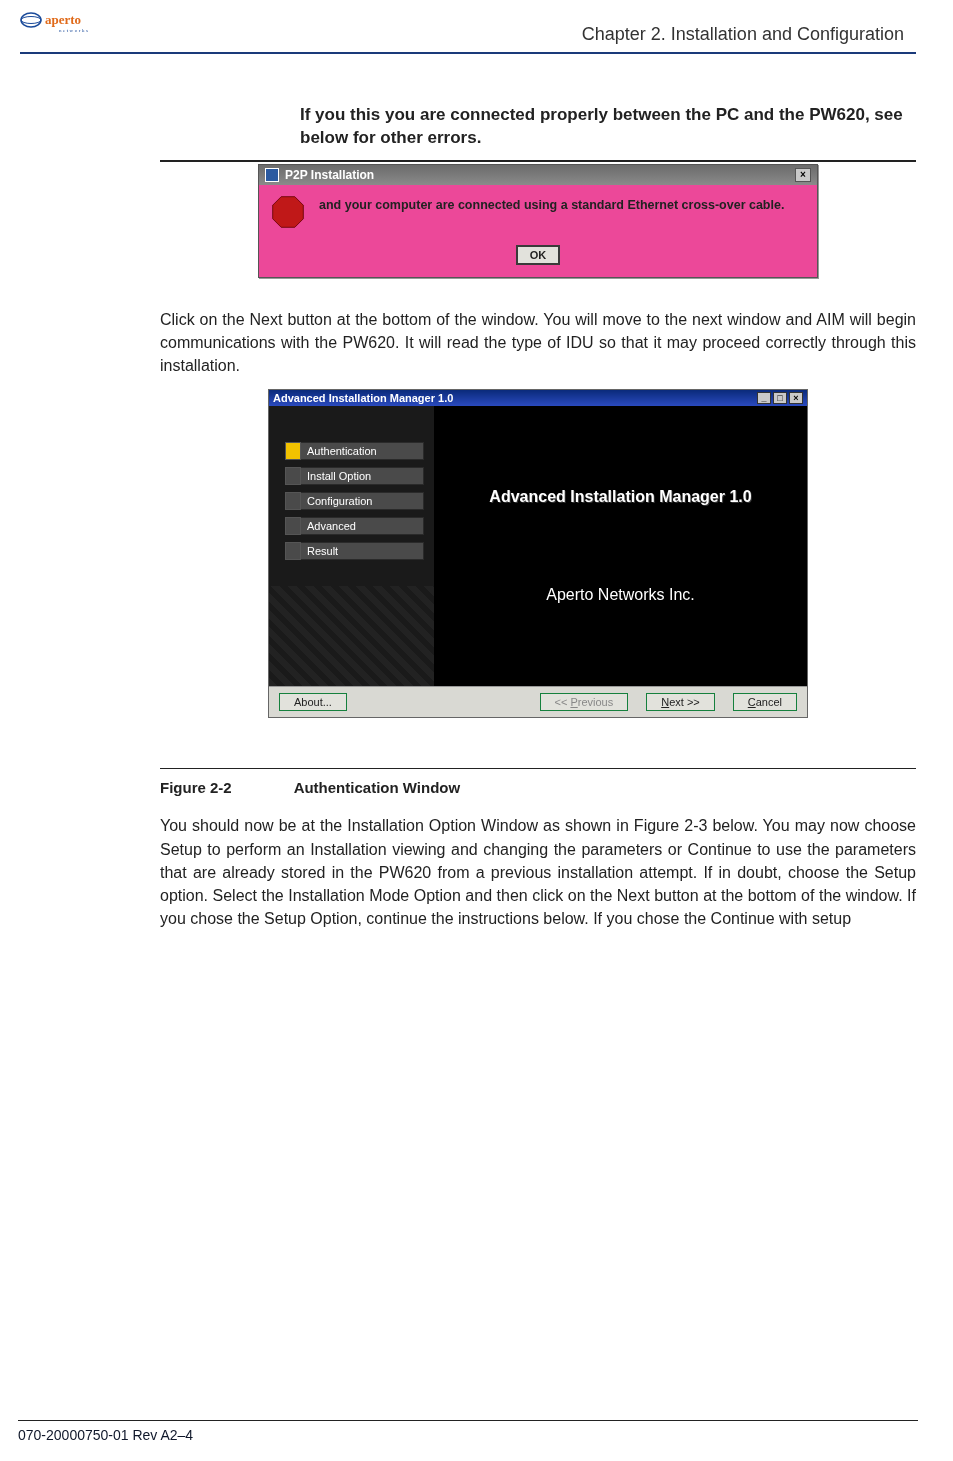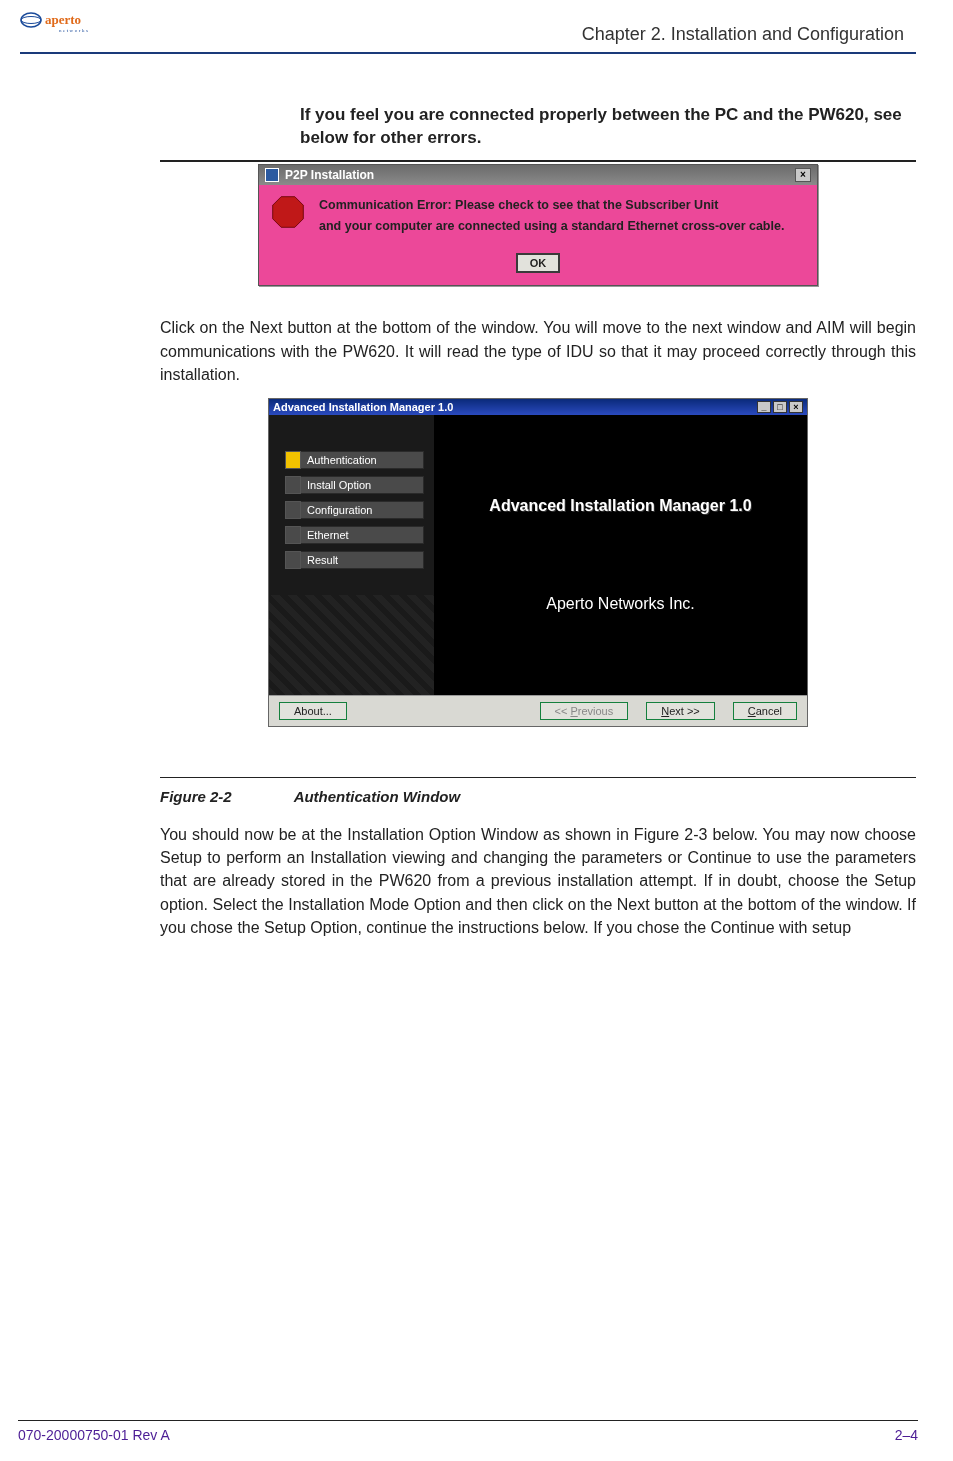--- a/index.html
+++ b/index.html
@@ -51,31 +51,31 @@
   .aim-main-title { font-size: 16px; font-weight: 700; text-shadow: 1px 1px 0 #333; }
   .aim-main-company { font-size: 16px; }
   .aim-footer { background: #d9d9d3; padding: 6px 10px; display: flex; align-items: center; justify-content: space-between; border-top: 1px solid #999; }
   .aim-btn { border: 1px solid #15803d; background: #e2e2dc; padding: 2px 14px; font-size: 11px; }
   .aim-btn.disabled { color: #888; }
   .aim-footer-right { display: flex; gap: 18px; }
   .aim-btn u { text-decoration: underline; }
 
   
   .fig-rule { margin: 50px 0 0 140px; border-top: 1px solid #222; }
-  .fig-caption { margin: 10px 0 0 140px; font-style: italic; font-weight: 700; font-size: 15px; }
+  .fig-caption { margin: 10px 0 0 140px; font-weight: 700; font-size: 15px; }
   .fig-caption .num { display: inline-block; width: 130px; }
 
   
   .section-h { margin: 55px 0 0 100px; font-style: italic; font-weight: 700; font-size: 19px; }
   .section-para { margin: 18px 0 0 140px; font-size: 16px; line-height: 1.45; text-align: justify; }
 
   
   .footer { position: absolute; left: 18px; right: 18px; bottom: 18px; }
   .footer-rule { border-top: 1px solid #222; margin-bottom: 6px; }
-  .footer-row { display: flex; justify-content: space-between; font-size: 14px; color: #4c1d95; }
+  .footer-row { display: flex; justify-content: flex-start; font-size: 14px; color: #0f172a; }
 </style>
 </head>
 <body>
 
 <div class="page">
 
   <div class="header">
     <div class="logo">
       <svg viewBox="0 0 200 72">
         <ellipse cx="22" cy="28" rx="20" ry="14" fill="none" stroke="#1a4a9a" stroke-width="3"></ellipse>
@@ -83,38 +83,37 @@
         <text x="50" y="36" font-family="Verdana" font-size="26" font-weight="bold" fill="#e06a1a">aperto</text>
         <text x="78" y="52" font-family="Verdana" font-size="10" letter-spacing="3" fill="#1a4a9a">networks</text>
       </svg>
     </div>
     <div class="chapter-line">Chapter 2.  Installation and Configuration</div>
   </div>
   <div class="hr-top"></div>
 
   <div class="content">
 
-    <p class="bold-lead">If you feel you are connected properly between the PC and the PW620, see below for other errors.</p>
+    <p class="bold-lead">If you this you are connected properly between the PC and the PW620, see below for other errors.</p>
     <div class="rule-thick"></div>
 
     <div class="dialog1-wrap">
       <div class="dialog1">
         <div class="titlebar">
           <span class="t-left">
             <span class="t-icon"></span>
             <span>P2P Installation</span>
           </span>
           <span class="t-close">×</span>
         </div>
         <div class="dialog1-body">
           <svg class="stop-icon" viewBox="0 0 40 40">
             <polygon points="12,2 28,2 38,12 38,28 28,38 12,38 2,28 2,12" fill="#c01818" stroke="#600" stroke-width="1"></polygon>
           </svg>
           <div class="dialog1-text">
-            <div>Communication Error: Please check to see that the Subscriber Unit</div>
             <div>and your computer are connected using a standard Ethernet cross-over cable.</div>
           </div>
         </div>
         <div class="dialog1-btnrow">
           <span class="ok-btn">OK</span>
         </div>
       </div>
     </div>
 
     <p class="para">Click on the Next button at the bottom of the window. You will move to the next window and AIM will begin communications with the PW620. It will read the type of IDU so that it may proceed correctly through this installation.</p>
@@ -139,21 +138,21 @@
               <div class="step inactive">
                 <div class="step-box"></div>
                 <div class="step-label">Install Option</div>
               </div>
               <div class="step inactive">
                 <div class="step-box"></div>
                 <div class="step-label">Configuration</div>
               </div>
               <div class="step inactive">
                 <div class="step-box"></div>
-                <div class="step-label">Ethernet</div>
+                <div class="step-label">Advanced</div>
               </div>
               <div class="step inactive">
                 <div class="step-box"></div>
                 <div class="step-label">Result</div>
               </div>
             </div>
           </div>
           <div class="aim-main">
             <div class="aim-main-title">Advanced Installation Manager 1.0</div>
             <div class="aim-main-company">Aperto Networks Inc.</div>

